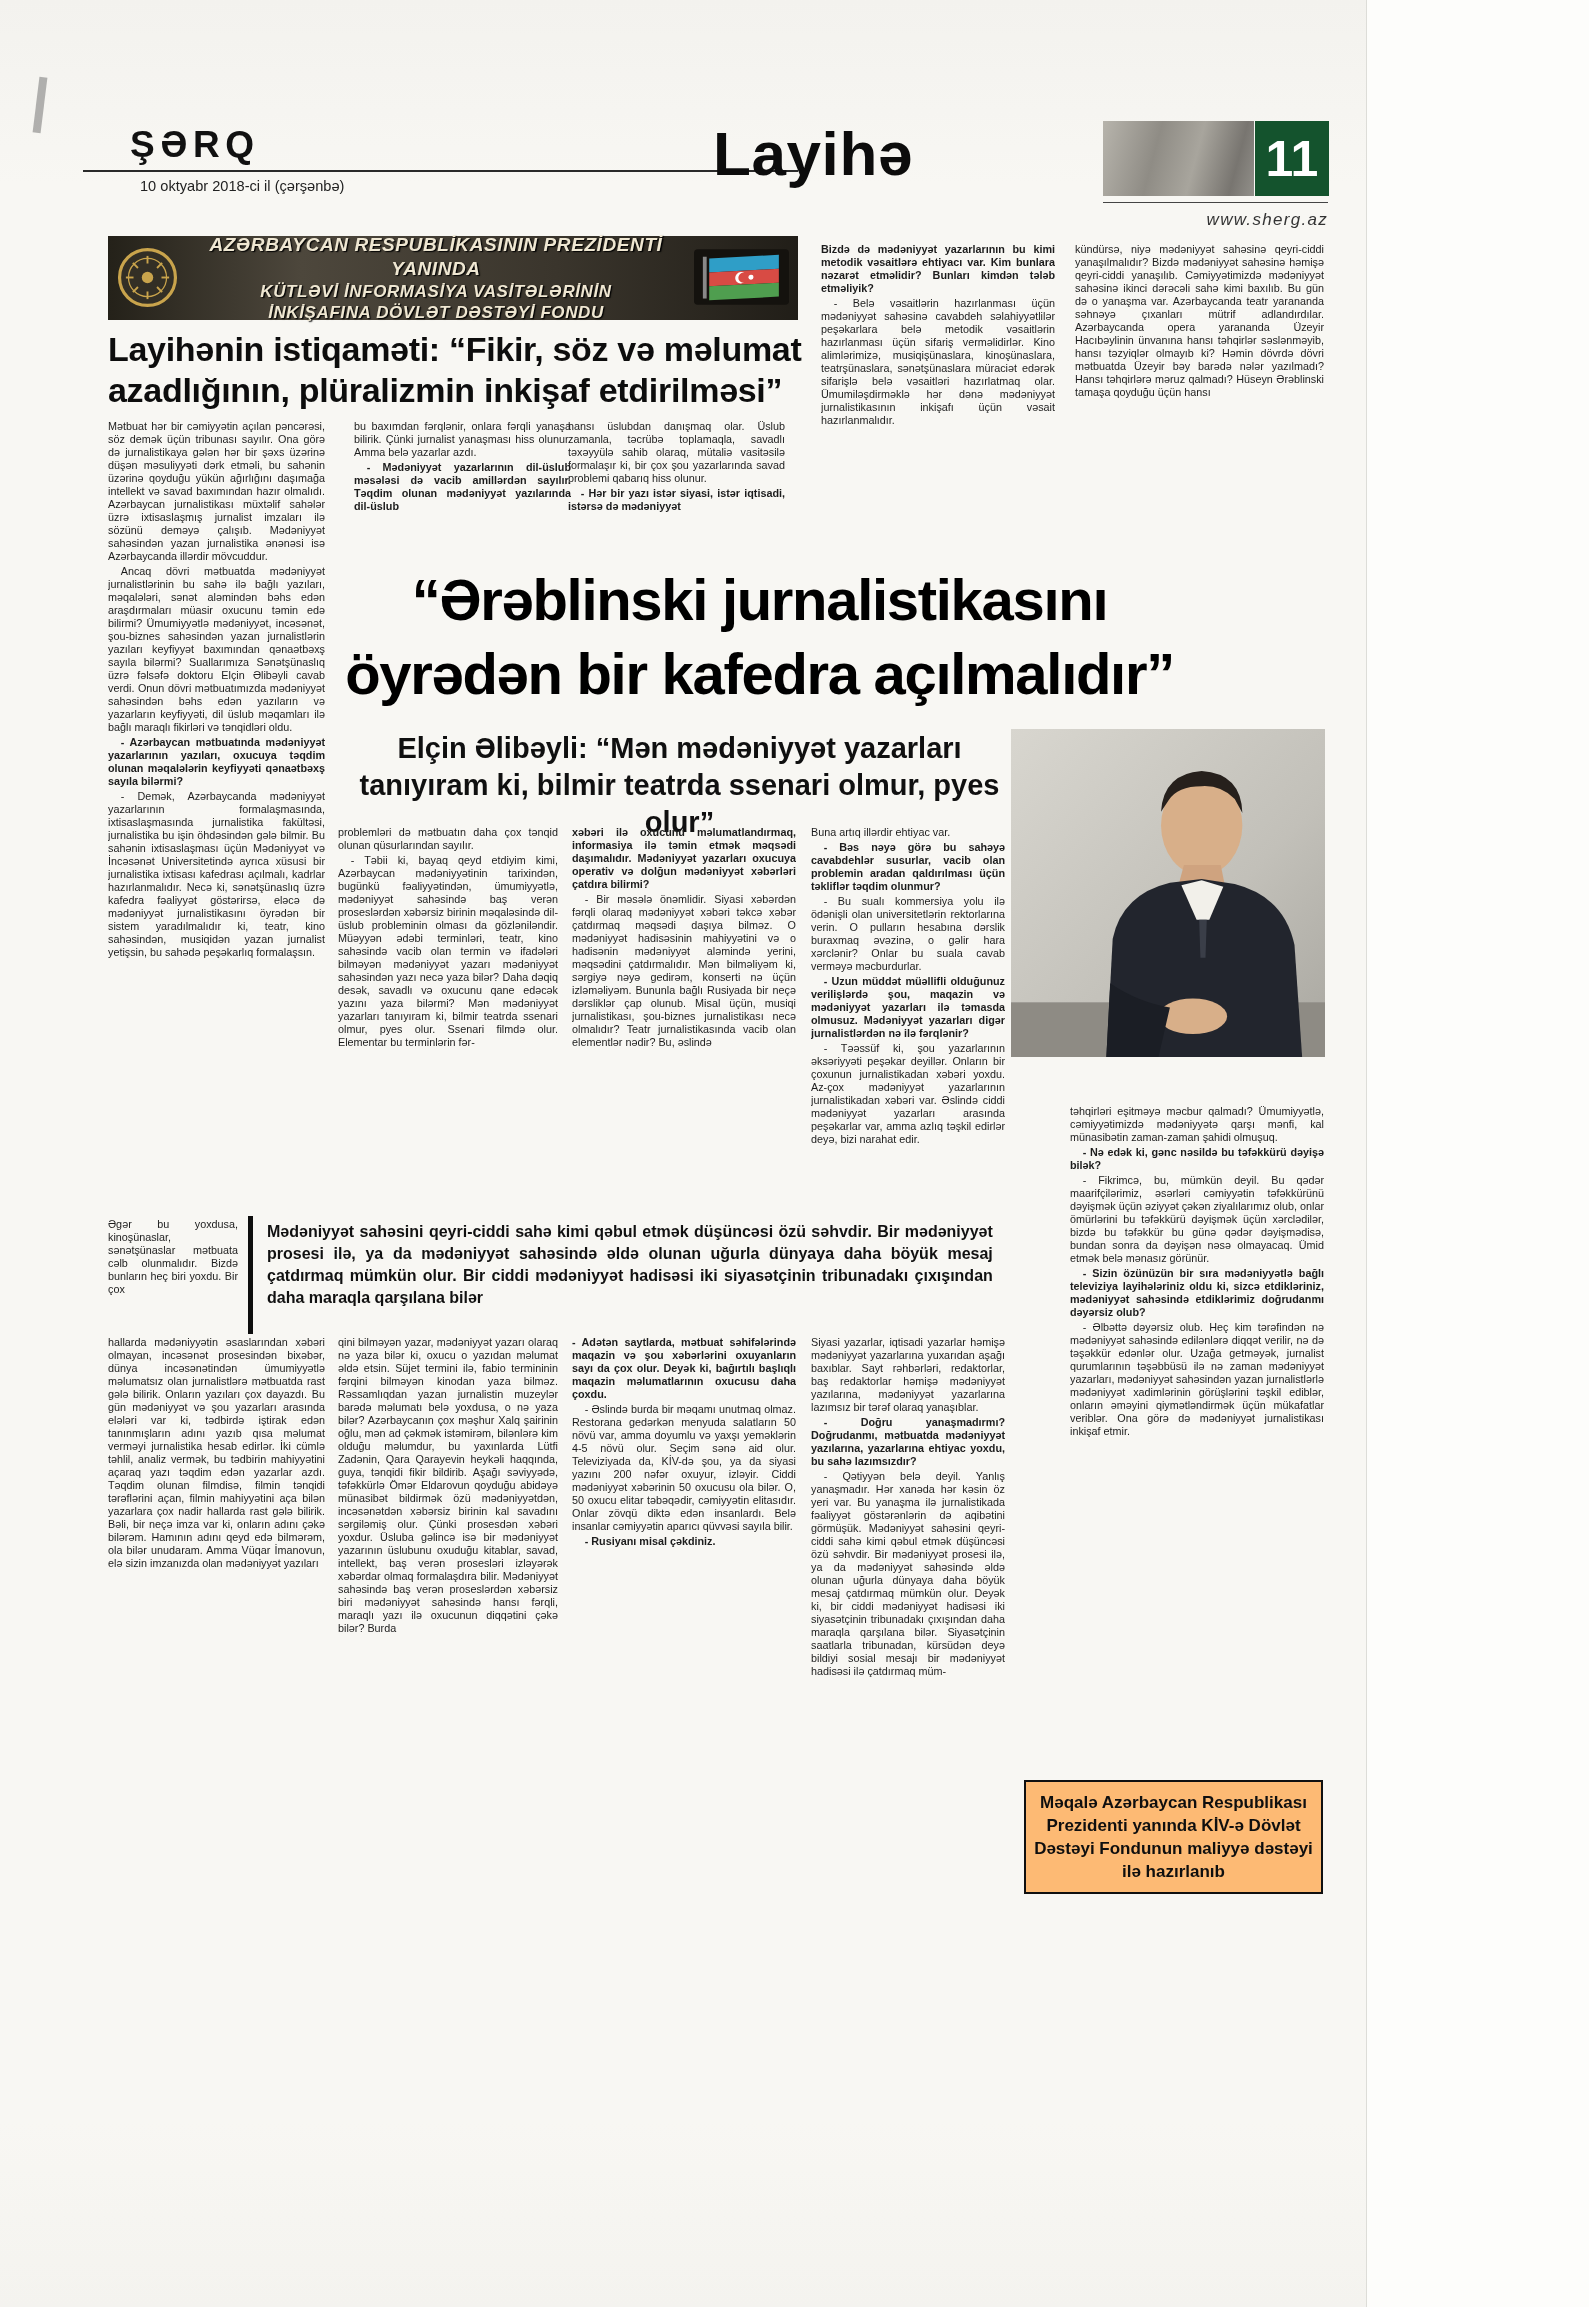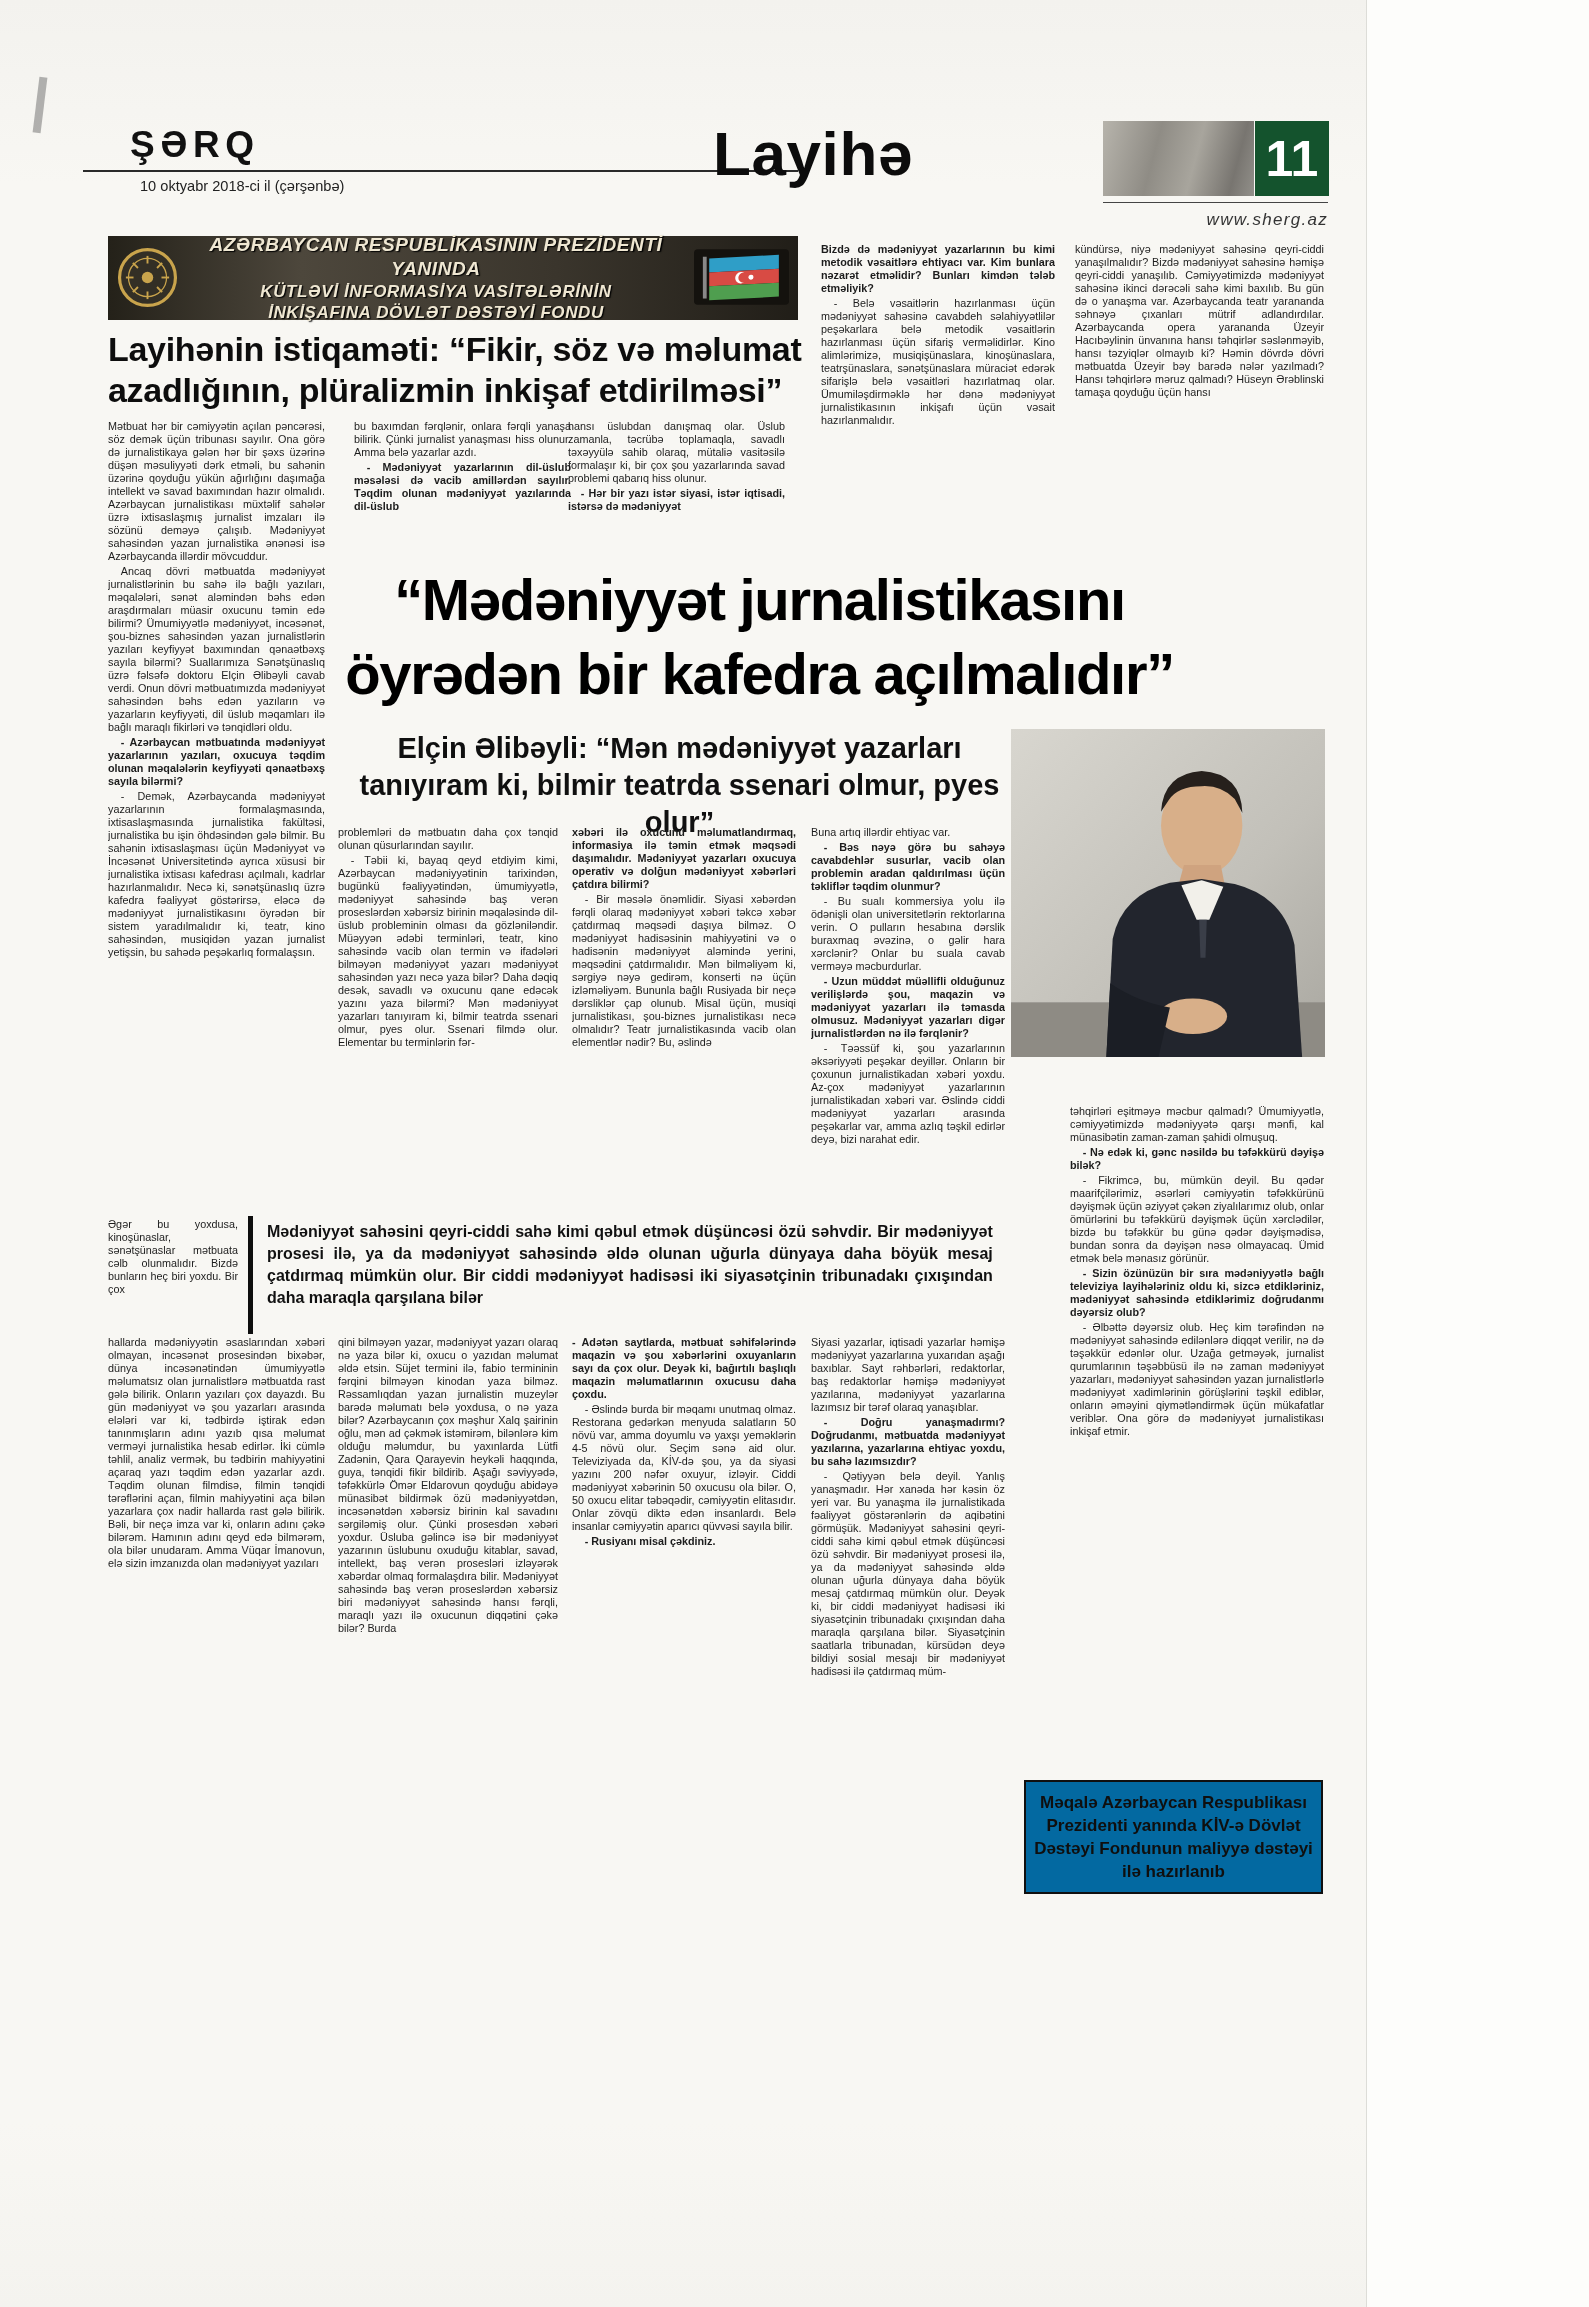--- a/index.html
+++ b/index.html
@@ -67,21 +67,21 @@
   .photo-box { left:1011px; top:729px; width:314px; height:328px; background:#c9c7c0; }
 
   
   .pull-quote { left:248px; top:1216px; width:755px; height:118px; box-sizing:border-box;
     border-left:5.7px solid #0e0e0e; padding:5.1px 10.2px 5.1px 14px;
     font-size:16px; font-weight:bold; line-height:22px; text-align:justify; color:#111; background:rgba(248,247,243,.97); }
 
   .author { left:1070px; top:1816px; width:254px; text-align:center; font-size:18.4px; font-weight:bold; color:#3b82f6; }
 
   .credit-box { left:1024px; top:1780px; width:299px; box-sizing:border-box; border:2.5px solid #101010;
-    padding:9px 7.6px; text-align:center; font-size:17px; font-weight:bold; line-height:23px; color:#0f0f0f; background:#0369a1; }
+    padding:9px 7.6px; text-align:center; font-size:17px; font-weight:bold; line-height:23px; color:#0f0f0f; background:#fdba74; }
 </style>
 </head>
 <body>
 
 <div class="page">
   <div class="sheet"></div>
 
   <div class="abs smudge"></div>
   <div class="abs paper-name">ŞƏRQ</div>
   <div class="abs rule-left"></div>
@@ -152,21 +152,21 @@
     </div>
   <div class="col col4-top">
       <p class="q">Bizdə də mədəniyyət yazarlarının bu kimi metodik vəsaitlərə ehtiyacı var. Kim bunlara nəzarət etməlidir? Bunları kimdən tələb etməliyik?</p>
       <p class="">- Belə vəsaitlərin hazırlanması üçün mədəniyyət sahəsinə cavabdeh səlahiyyətlilər peşəkarlara belə metodik vəsaitlərin hazırlanması üçün sifariş verməlidirlər. Kino alimlərimizə, musiqişünaslara, kinoşünaslara, teatrşünaslara, sənətşünaslara müraciət edərək sifarişlə belə vəsaitləri hazırlatmaq olar. Ümumiləşdirməklə hər dənə mədəniyyət jurnalistikasının inkişafı üçün vəsait hazırlanmalıdır.</p>
     </div>
   <div class="col col5-top">
       <p class="">kündürsə, niyə mədəniyyət sahəsinə qeyri-ciddi yanaşılmalıdır? Bizdə mədəniyyət sahəsinə həmişə qeyri-ciddi yanaşılıb. Cəmiyyətimizdə mədəniyyət sahəsinə ikinci dərəcəli sahə kimi baxılıb. Bu gün də o yanaşma var. Azərbaycanda teatr yarananda səhnəyə çıxanları mütrif adlandırdılar. Azərbaycanda opera yarananda Üzeyir Hacıbəylinin ünvanına hansı təhqirlər səslənməyib, hansı təzyiqlər olmayıb ki? Həmin dövrdə dövri mətbuatda Üzeyir bəy barədə nələr yazılmadı? Hansı təhqirlərə məruz qalmadı? Hüseyn Ərəblinski tamaşa qoyduğu üçün hansı</p>
     </div>
 
   <div class="abs main-headline">
-    <div>“Mədəniyyət jurnalistikasını</div>
+    <div>“Ərəblinski jurnalistikasını</div>
     <div>öyrədən bir kafedra açılmalıdır”</div>
   </div>
 
   <div class="abs subheadline">
     <div>Elçin Əlibəyli: “Mən mədəniyyət yazarları</div>
     <div>tanıyıram ki, bilmir teatrda ssenari olmur, pyes olur”</div>
   </div>
 
   <div class="abs photo-box">
     <svg width="314" height="328" viewBox="0 0 494 516">

